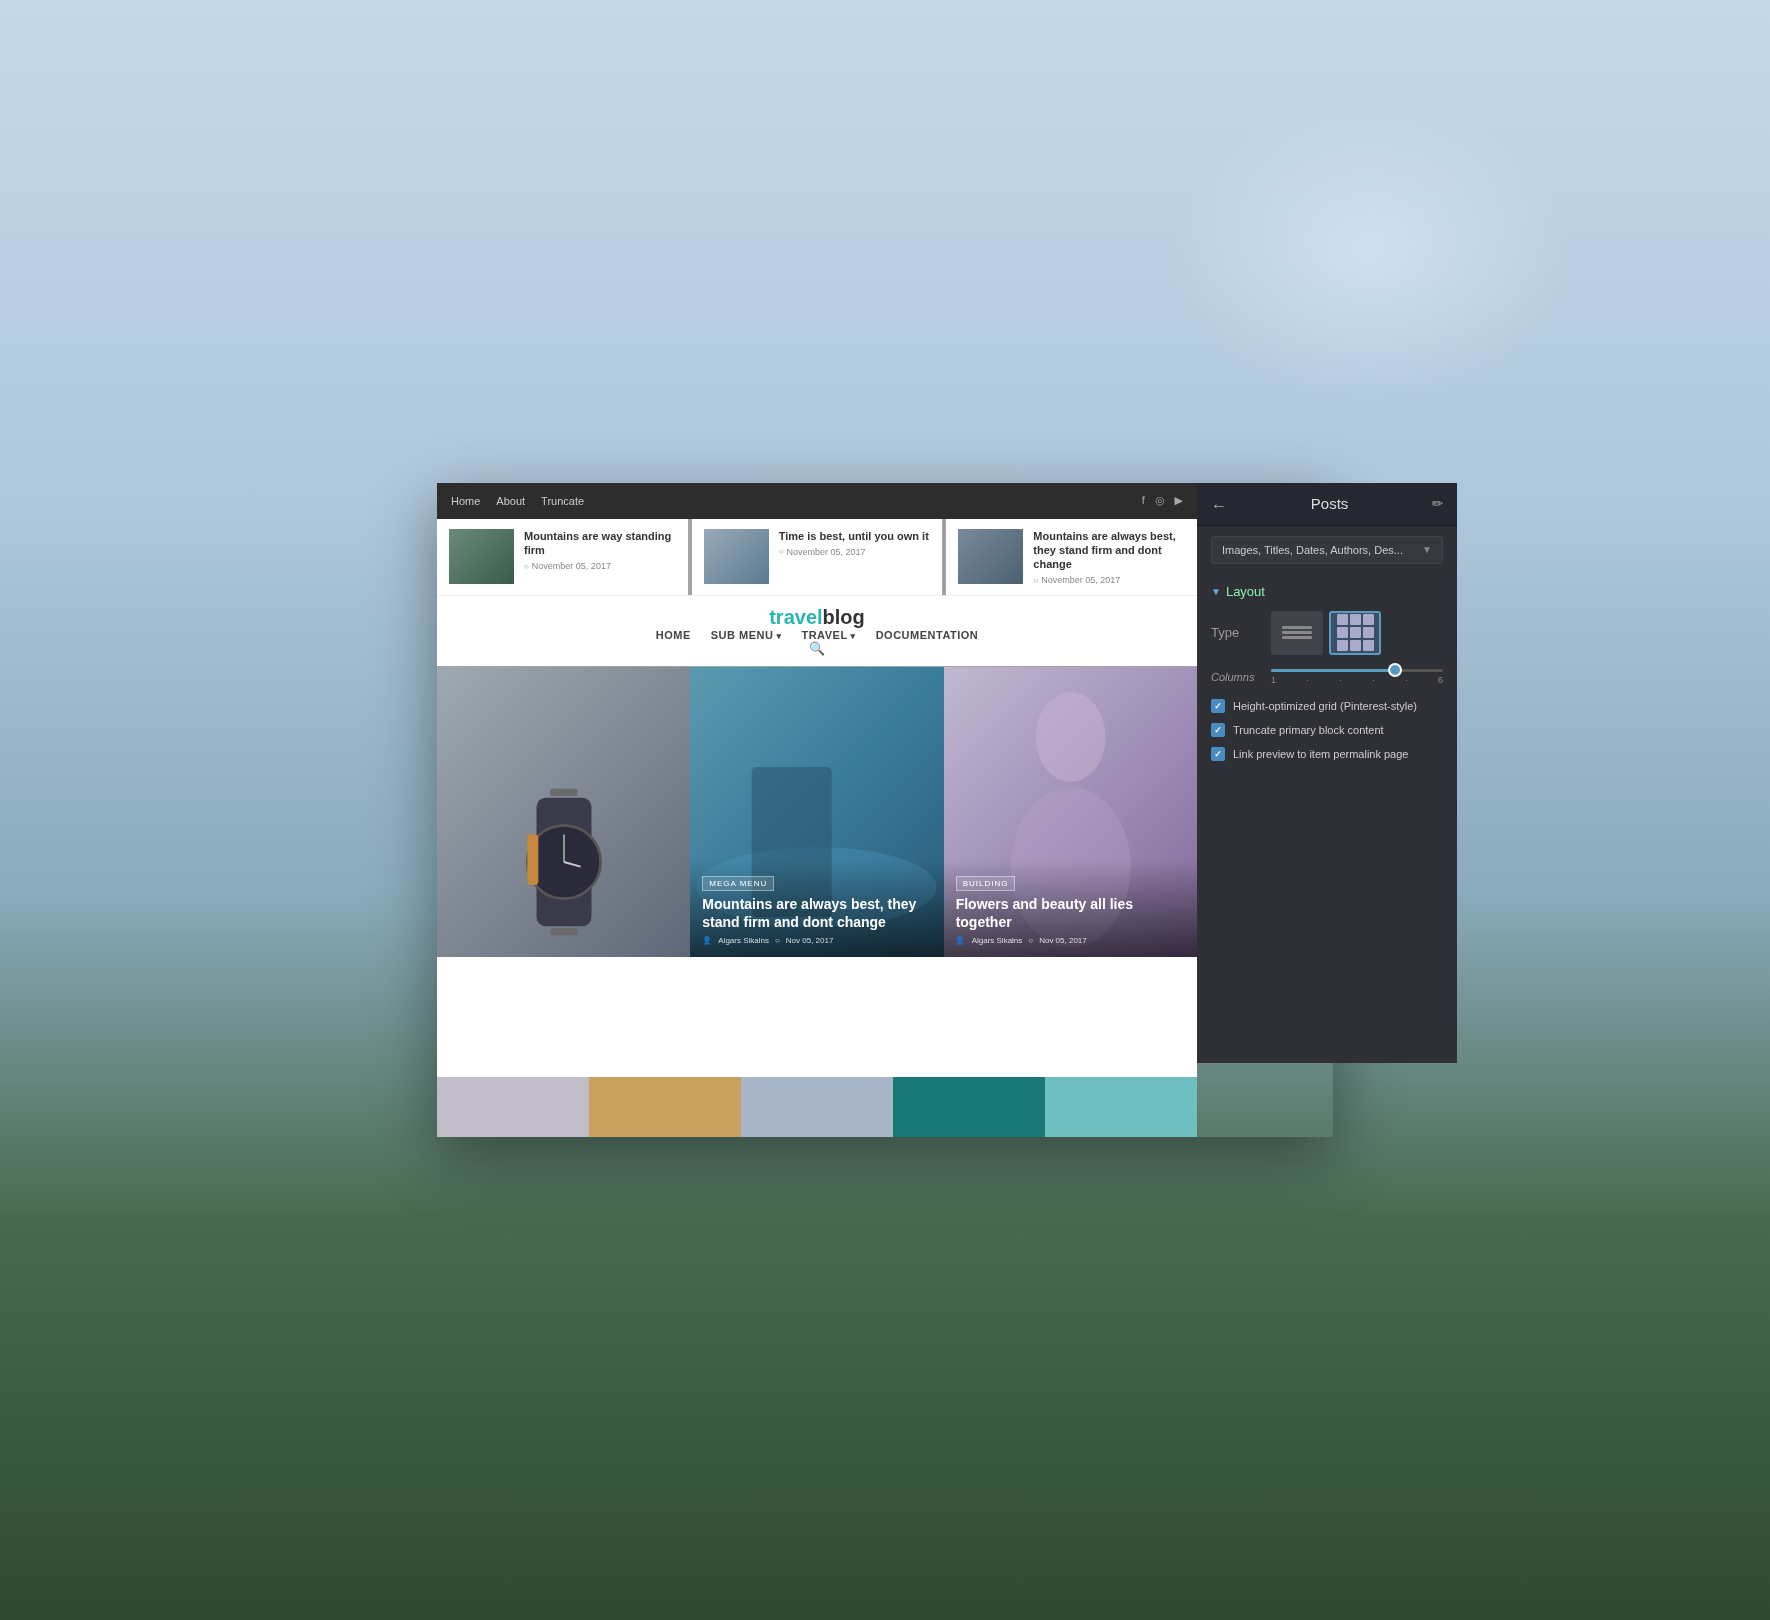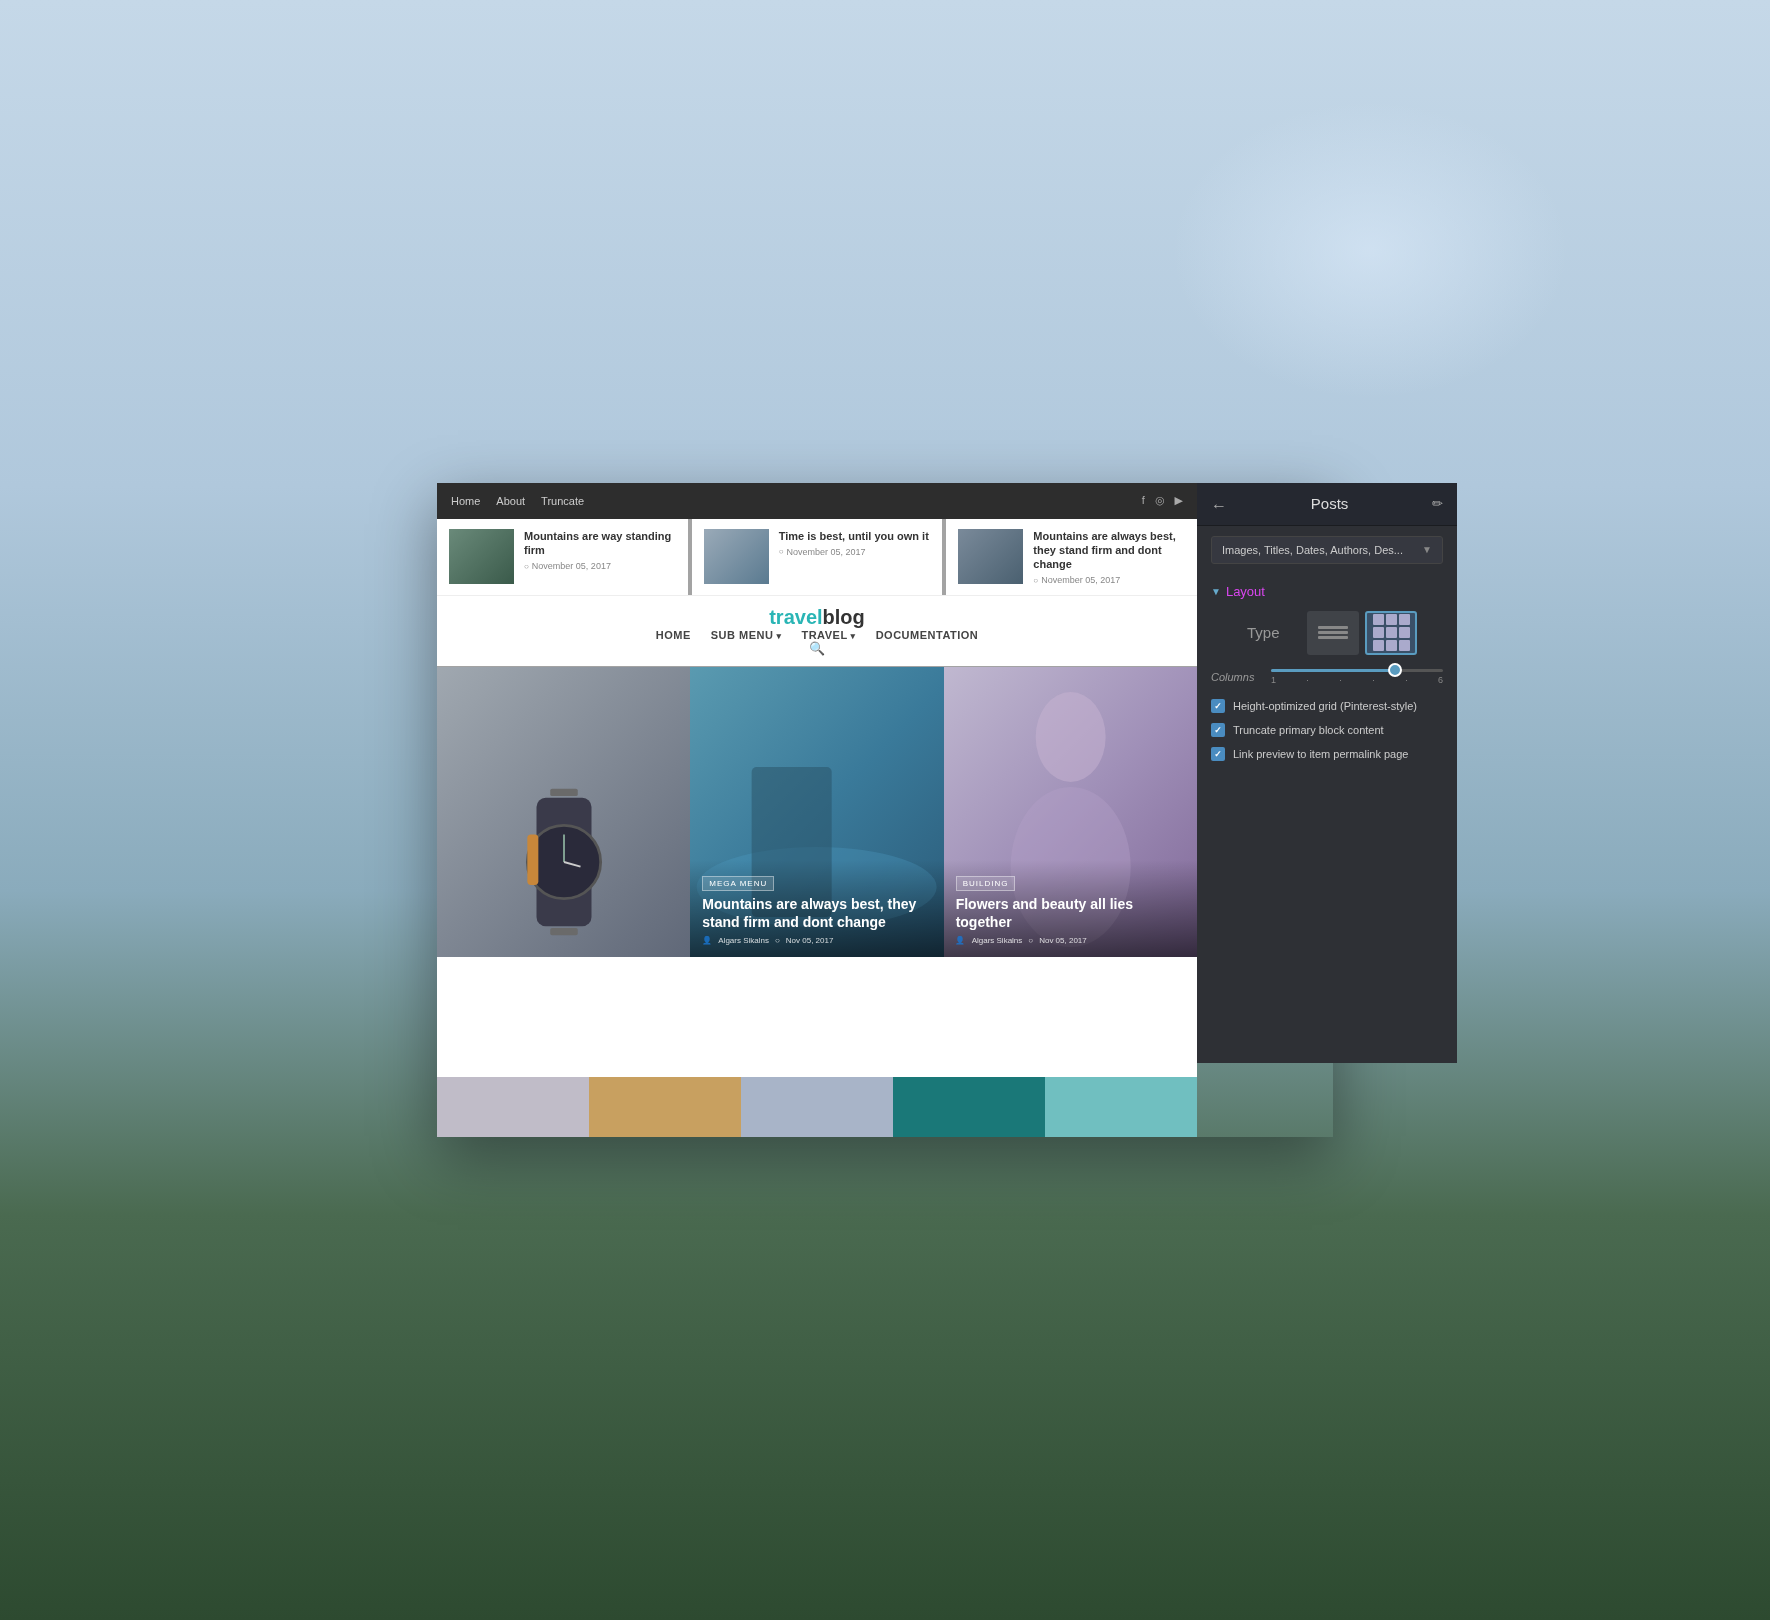--- a/index.html
+++ b/index.html
@@ -280,37 +280,36 @@
       display: flex;
       align-items: center;
       gap: 5px;
       margin-bottom: 12px;
     }
     .section-triangle {
       color: #6ac;
       font-size: 10px;
     }
     .section-title {
-      color: #d946ef;
+      color: #86efac;
       font-size: 13px;
       font-weight: 500;
       text-align: right;
     }
 
     
     .type-row {
       display: flex;
       align-items: center;
       margin-bottom: 14px;
     }
     .type-label {
-      font-size: 15px;
+      font-size: 13px;
       color: #999;
       width: 60px;
-      margin-left: 36px;
     }
     .type-buttons {
       display: flex;
       gap: 6px;
     }
     .type-btn {
       width: 52px;
       height: 44px;
       border: 2px solid transparent;
       border-radius: 3px;

